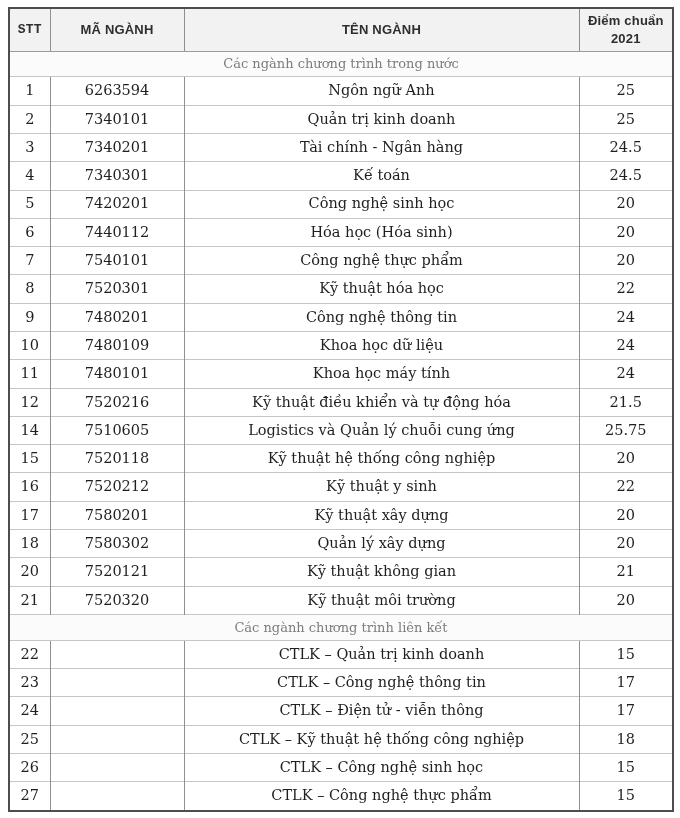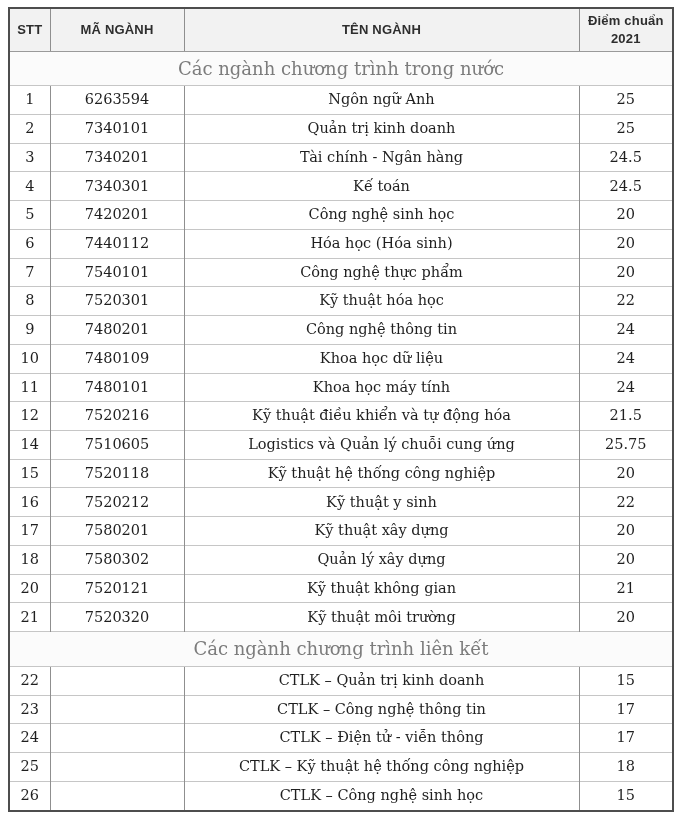--- a/index.html
+++ b/index.html
@@ -46,38 +46,38 @@
     font-weight: 700;
     font-size: 13px;
     letter-spacing: 0.2px;
     text-align: center;
     vertical-align: middle;
     border-left: 1px solid var(--border-vertical);
     border-bottom: 1px solid var(--header-divider);
     padding: 2px 4px;
     line-height: 1.35;
   }
-  thead th:first-child { border-left: none; }
+  thead th:first-child { border-left: none; font-family: Liberation Mono, monospace; }
 
   tbody td {
     color: var(--body-text);
     font-size: 14.5px;
     text-align: center;
     vertical-align: middle;
     border-left: 1px solid var(--border-vertical);
     border-top: 1px solid var(--border-horizontal);
     padding: 1px 4px;
     line-height: 1.2;
   }
   tbody td:first-child { border-left: none; }
 
   tr.section-row td {
     background: var(--section-bg);
     color: var(--section-text);
-    font-size: 18px;
+    font-size: 13px;
     border-left: none;
   }
 </style>
 </head>
 <body>
 
 <table class="score-table">
   <colgroup>
     <col class="c-stt">
     <col class="c-code">
@@ -236,14 +236,20 @@
         <td></td>
         <td>CTLK – Kỹ thuật hệ thống công nghiệp</td>
         <td>18</td>
       </tr>
       <tr>
         <td>26</td>
         <td></td>
         <td>CTLK – Công nghệ sinh học</td>
         <td>15</td>
       </tr>
+      <tr>
+        <td>27</td>
+        <td></td>
+        <td>CTLK – Công nghệ thực phẩm</td>
+        <td>15</td>
+      </tr>
     </tbody>
 </table>
 
 </body></html>

